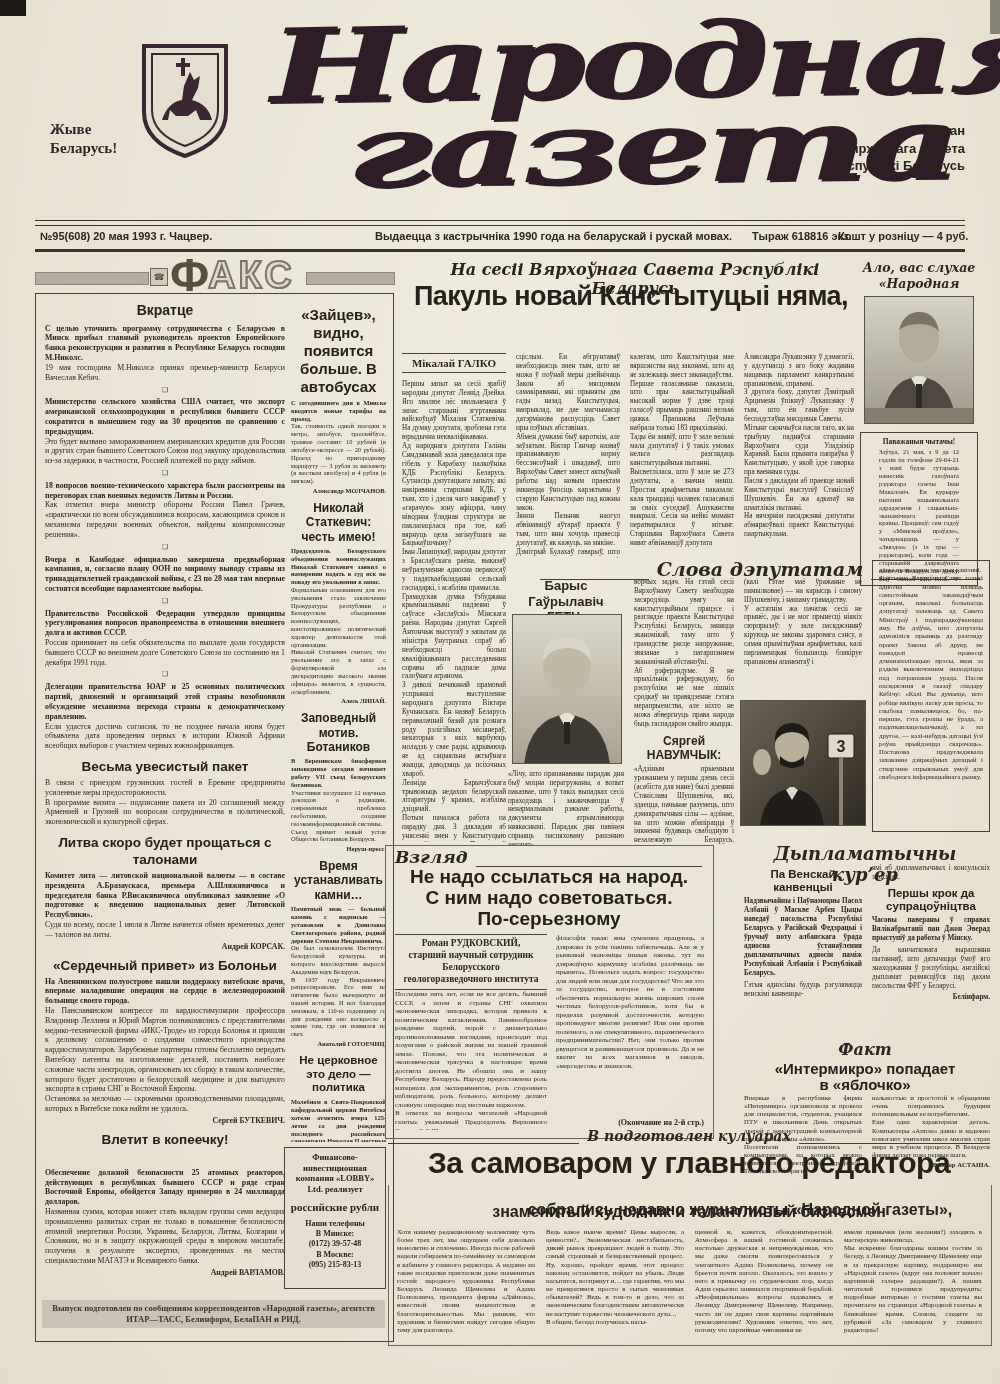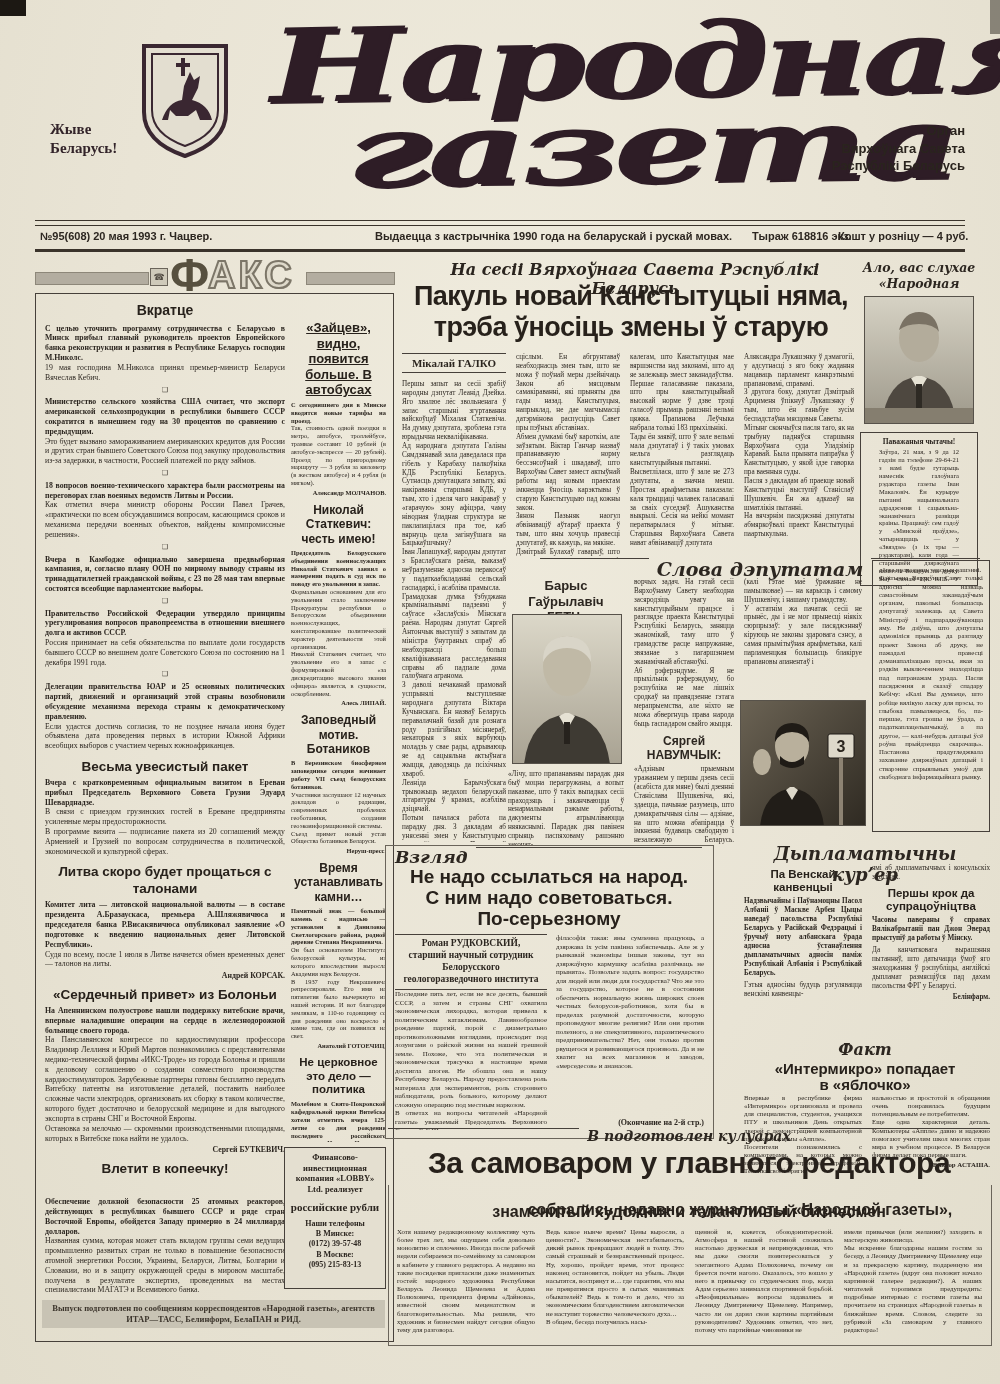--- a/index.html
+++ b/index.html
@@ -13,21 +13,21 @@
   .rgt{text-align:right;}
   .b{font-weight:bold;}
   .sans{font-family:"Liberation Sans", sans-serif;}
   .ital{font-family:"DejaVu Serif", serif;font-style:italic;font-weight:bold;}
   .lead{font-weight:bold;text-align:justify;}
   .author{text-align:right;font-weight:bold;margin:2px 0 4px 0;}
   .sep{text-align:center;font-size:7px;color:#3a332b;margin:3px 0;}
   .h-sans{font-family:"Liberation Sans", sans-serif;font-weight:bold;text-align:center;color:#27211b;}
   .rule{background:#3a332b;}
   .boxed{border:1.5px solid #46403a;}
-  .secline{display:flex;align-items:flex-start;gap:8px;}
+  .secline{display:flex;align-items:flex-end;gap:8px;}
   .secline .ln{flex:1;height:0;border-top:1.5px solid #46403a;}
   .photo{display:block;}
   .colflow{overflow:hidden;}
 </style>
 </head>
 <body>
 
 <div class="page">
 
   <div class="abs" style="left:0;top:4;width:26px;height:16px;background:#1c1813;"></div>
@@ -81,21 +81,20 @@
     <div class="sep">❑</div>
     <div class="lead">Вчера в Камбодже официально завершена предвыборная кампания, и, согласно плану ООН по мирному выводу страны из тринадцатилетней гражданской войны, с 23 по 28 мая там впервые состоятся всеобщие парламентские выборы.</div>
     <div class="sep">❑</div>
     <div class="lead">Правительство Российской Федерации утвердило принципы урегулирования вопросов правопреемства в отношении внешнего долга и активов СССР.</div>
     <div class="flow">Россия принимает на себя обязательства по выплате доли государств бывшего СССР во внешнем долге Советского Союза по состоянию на 1 декабря 1991 года.</div>
     <div class="sep">❑</div>
     <div class="lead">Делегации правительства ЮАР и 25 основных политических партий, движений и организаций этой страны возобновили обсуждение механизма перехода страны к демократическому правлению.</div>
     <div class="flow">Если удастся достичь согласия, то не позднее начала июня будет объявлена дата проведения первых в истории Южной Африки всеобщих выборов с участием черных южноафриканцев.</div>
 
     <div class="h-sans" style="font-size:13.5px;margin:7px 0 3px 0;">Весьма увесистый пакет</div>
-    <div class="lead">Вчера с кратковременным официальным визитом в Ереван прибыл Председатель Верховного Совета Грузии Эдуард Шеварднадзе.</div>
     <div class="flow">В связи с приездом грузинских гостей в Ереване предприняты усиленные меры предосторожности.
 В программе визита — подписание пакета из 20 соглашений между Арменией и Грузией по вопросам сотрудничества в политической, экономической и культурной сферах.</div>
 
     <div class="h-sans" style="font-size:13.5px;margin:7px 0 3px 0;">Литва скоро будет прощаться с талонами</div>
     <div class="lead">Комитет лита — литовской национальной валюты — в составе президента А.Бразаускаса, премьера А.Шляжявичюса и председателя банка Р.Висакявичюса опубликовал заявление «О подготовке к введению национальных денег Литовской Республики».</div>
     <div class="flow">Судя по всему, после 1 июля в Литве начнется обмен временных денег — талонов на литы.</div>
     <div class="author">Андрей КОРСАК.</div>
 
     <div class="h-sans" style="font-size:13.5px;margin:5px 0 3px 0;">«Сердечный привет» из Болоньи</div>
     <div class="lead">На Апеннинском полуострове нашли поддержку витебские врачи, впервые наладившие операции на сердце в железнодорожной больнице своего города.</div>
@@ -104,21 +103,21 @@
     <div class="author">Сергей БУТКЕВИЧ.</div>
 
     <div class="h-sans" style="font-size:13.5px;margin:5px 0 20px 0;">Влетит в копеечку!</div>
     <div class="lead">Обеспечение должной безопасности 25 атомных реакторов, действующих в республиках бывшего СССР и ряде стран Восточной Европы, обойдется Западу примерно в 24 миллиарда долларов.</div>
     <div class="flow">Названная сумма, которая может стать вкладом группы семи ведущих промышленно развитых стран не только в повышение безопасности атомной энергетики России, Украины, Беларуси, Литвы, Болгарии и Словакии, но и в защиту окружающей среды в мировом масштабе, получена в результате экспертиз, проведенных на местах специалистами МАГАТЭ и Всемирного банка.</div>
     <div class="author">Андрей ВАРЛАМОВ.</div>
 
   </div>
 
   <div class="abs colflow" style="left:291px;top:300px;width:95px;height:842px;font-size:6.4px;line-height:1.22;">
-    <div class="h-sans" style="font-size:13px;line-height:1.2;margin:20px 0 3px 0;text-decoration:underline;">«Зайцев», видно, появится больше. В автобусах</div>
+    <div class="h-sans" style="font-size:15px;line-height:1.2;margin:6px 0 3px 0;">«Зайцев», видно, появится больше. В автобусах</div>
     <div class="lead">С сегодняшнего дня в Минске вводятся новые тарифы на проезд.</div>
     <div class="flow">Так, стоимость одной поездки в метро, автобусе, троллейбусе, трамвае составит 10 рублей (в автобусе-экспрессе — 20 рублей). Проезд по пригородному маршруту — 3 рубля за километр (в жестком автобусе) и 4 рубля (в мягком).</div>
     <div class="author">Александр МОЛЧАНОВ.</div>
 
     <div class="h-sans" style="font-size:12px;line-height:1.2;margin:6px 0 3px 0;">Николай Статкевич: честь имею!</div>
     <div class="lead">Председатель Белорусского объединения военнослужащих Николай Статкевич заявил о намерении подать в суд иск по поводу его увольнения в запас.</div>
     <div class="flow">Формальным основанием для его увольнения стало заключение Прокуратуры республики о Белорусском объединении военнослужащих, констатировавшее политический характер деятельности этой организации.
 Николай Статкевич считает, что увольнение его в запас с формулировкой «за дискредитацию высокого звания офицера» является, в сущности, оскорблением.</div>
     <div class="author">Алесь ЛИПАЙ.</div>
 
@@ -147,21 +146,20 @@
 В Минске:
 (0172) 39-57-48
 В Москве:
 (095) 215-83-13</div>
   </div>
 
   <div class="abs b ctr" style="left:42px;top:1300px;width:343px;height:28px;background:#c8c3b4;font-size:8.5px;line-height:1.3;padding:3px 8px;box-sizing:border-box;color:#3c352c;">Выпуск подготовлен по сообщениям корреспондентов «Народной газеты», агентств ИТАР—ТАСС, Белинформ, БелаПАН и РИД.</div>
 
   <div class="abs ital ctr" style="left:410px;top:260px;width:450px;font-size:16px;color:#2a241e;">На сесіі Вярхоўнага Савета Рэспублікі Беларусь</div>
   <div class="abs h-sans" style="left:396px;top:281px;width:470px;font-size:27px;letter-spacing:-.5px;">Пакуль новай Канстытуцыі няма,</div>
-  <div class="abs h-sans" style="left:396px;top:312px;width:470px;font-size:27px;letter-spacing:-.5px;">трэба ўносіць змены ў старую</div>
 
   <div class="abs b ctr" style="left:402px;top:353px;width:104px;font-size:11px;border-top:1.5px solid #46403a;border-bottom:1.5px solid #46403a;padding:3px 0;">Мікалай ГАЛКО</div>
   <div class="abs flow colflow" style="left:402px;top:380px;width:104px;height:462px;font-size:7.2px;line-height:1.23;">Першы запыт на сесіі зрабіў народны дэпутат Леанід Дзейка. Яго хвалюе лёс звольненага ў запас старшыні згуртавання вайскоўцаў Міхалая Статкевіча. На думку дэпутата, зроблена гэта юрыдычна некваліфікавана.
 Ад народнага дэпутата Галіны Сямдзянавай зала даведалася пра гібель у Карабаху палкоўніка КДБ Рэспублікі Беларусь. Сутнасць дэпутацкага запыту, які накіраваны старшыні КДБ, у тым, хто і дзеля чаго накіраваў у «гарачую» зону афіцэра, чаму ніводная ўладная структура не паклапацілася пра тое, каб вярнуць цела загінуўшага на Бацькаўшчыну?
 Іван Лапашукаў, народны дэпутат з Браслаўскага раёна, выказаў неўразуменне адносна перакосаў у падаткаабкладанні сельскай гаспадаркі, і асабліва прамысла.
 Грамадская думка ўзбуджана крымінальнымі падзеямі ў саўгасе «Заслаўскі» Мінскага раёна. Народны дэпутат Сяргей Антончык выступіў з запытам да міністра ўнутраных спраў аб неабходнасці больш кваліфікаванага расследавання справы аб падпале дома галоўнага агранома.
 З даволі нечаканай прамовай успрынялі выступленне народнага дэпутата Віктара Кучынскага. Ён назваў Беларусь перавалачнай базай для рознага роду рэлігійных місіянераў, некаторыя з якіх вярбуюць моладзь у свае рады, адрываюць яе ад сацыяльна актыўнага жыцця, даводзяць да псіхічных хвароб.
 Леаніда Барычэўскага трывожыць недахоп беларускай літаратуры ў крамах, асабліва дзіцячай.
 Потым пачалася работа па парадку дня. З дакладам аб унясенні змен у Канстытуцыю выступіў старшыня Пастаяннай камісіі па дзяржаўнаму будаўніцтву Уладзімір Леўчык.
 Даклад Леўчыка быў</div>

